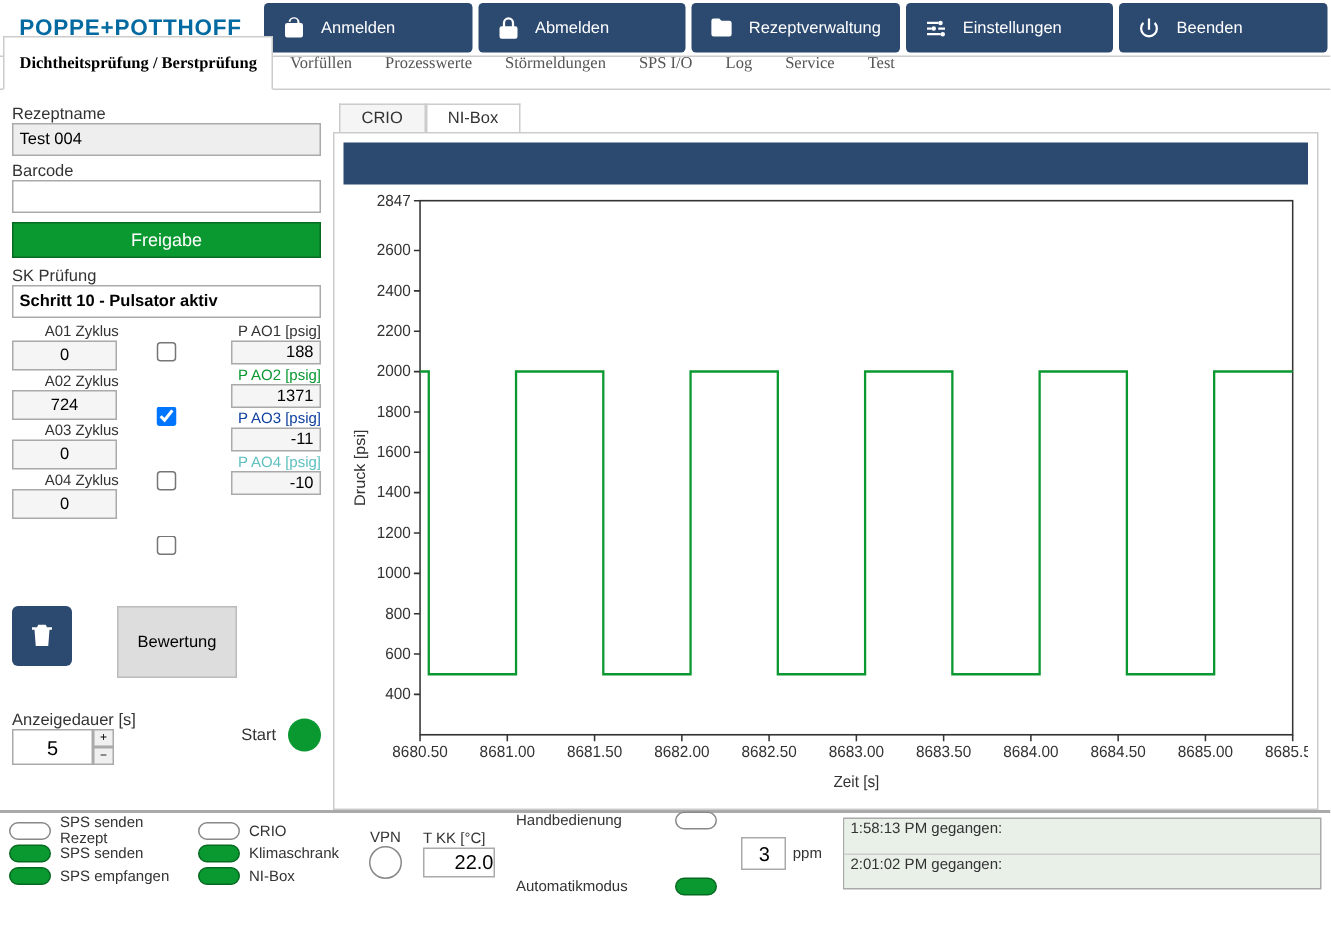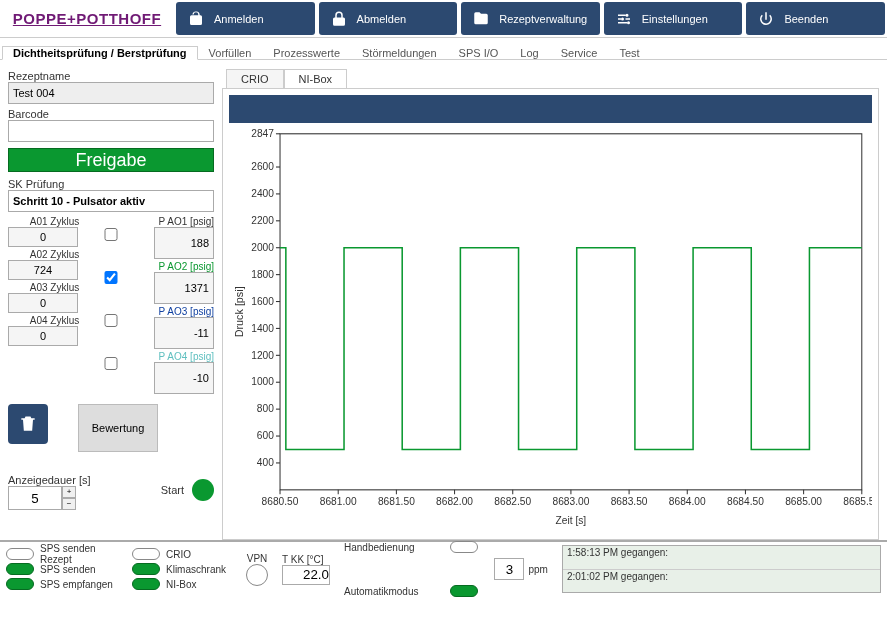--- a/index.html
+++ b/index.html
@@ -1,56 +1,56 @@
 <!DOCTYPE html>
 <html><head>
 <meta charset="utf-8">
 <style>
 * { box-sizing: border-box; margin: 0; padding: 0; }
 body { font-family: "Segoe UI", Arial, sans-serif; font-size: 11px; background: #fff; width: 887px; height: 618px; overflow: hidden; color: #333; }
 
 
 .header { display: flex; height: 38px; background: #fff; border-bottom: 1px solid #ccc; }
-.logo { width: 174px; display: flex; align-items: center; justify-content: center; font-weight: bold; color: #701a75; font-size: 15px; letter-spacing: 0.5px; text-decoration: underline; }
+.logo { width: 174px; display: flex; align-items: center; justify-content: center; font-weight: bold; color: #0369a1; font-size: 15px; letter-spacing: 0.5px; }
 .hbtn { flex: 1; margin: 2px 2px; background: #2c4970; color: #fff; display: flex; align-items: center; border-radius: 3px; padding: 0 8px; cursor: pointer; }
 .hbtn .icon { width: 24px; height: 24px; display: flex; align-items: center; justify-content: center; margin-right: 6px; }
 .hbtn .icon svg { fill: #fff; }
 .hbtn span.lbl { font-size: 11px; }
 
 
 .tabs { display: flex; border-bottom: 1px solid #ccc; height: 22px; align-items: flex-end; padding-left: 2px; font-size: 11px; }
-.tab { padding: 0 10px; border: 1px solid transparent; border-bottom: none; cursor: pointer; color: #555; }
+.tab { padding: 11px 10px; border: 1px solid transparent; border-bottom: none; cursor: pointer; color: #555; font-family: Liberation Serif, serif; }
 .tab.active { border: 1px solid #ccc; border-bottom: 1px solid #fff; font-weight: bold; color: #000; margin-bottom: -1px; background: #fff; }
 
 
 .main { display: flex; height: 480px; }
 .sidebar { width: 222px; padding: 6px 8px; }
 .content { flex: 1; padding: 6px 8px 0 0; display: flex; flex-direction: column; }
 
 .field-lbl { font-size: 11px; margin-top: 4px; display: block; }
 .txtbox { width: 100%; border: 1px solid #aaa; background: #eee; padding: 3px 4px; font-size: 11px; height: 22px; }
 .txtbox.white { background: #fff; }
 
-.freigabe { width: 100%; background: #0a9830; color: #fff; border: 1px solid #066b21; height: 24px; margin-top: 6px; cursor: pointer; font-size: 18px; }
+.freigabe { width: 100%; background: #0a9830; color: #fff; border: 1px solid #066b21; height: 24px; margin-top: 6px; cursor: pointer; font-size: 12px; }
 
 .sk-row { margin-top: 6px; }
 
 .cycle-grid { display: flex; margin-top: 4px; }
 .cycle-col { flex: 1; }
 .cycle-block { margin-bottom: 2px; }
 .cycle-block .lbl { font-size: 10px; display: block; text-align: center; }
 .cycle-block input { width: 70px; text-align: center; border: 1px solid #aaa; background: #f5f5f5; height: 20px; font-size: 11px; }
 
 .chk-col { width: 20px; display: flex; flex-direction: column; justify-content: space-around; padding-top: 12px; }
 .chk-col input { margin-bottom: 30px; }
 
 .pao-col { flex: 1; }
 .pao-block { margin-bottom: 2px; text-align: right; }
 .pao-block .lbl { font-size: 10px; display: block; }
-.pao-block input { width: 60px; text-align: right; border: 1px solid #aaa; background: #f5f5f5; height: 32px; padding-right: 4px; font-size: 11px; }
+.pao-block input { width: 60px; text-align: right; border: 1px solid #aaa; background: #f5f5f5; height: 16px; padding-right: 4px; font-size: 11px; }
 
 .btn-row { display: flex; gap: 30px; margin-top: 4px; align-items: flex-start; }
 .trash { width: 40px; height: 40px; background: #2c4970; border-radius: 4px; display: flex; align-items: center; justify-content: center; cursor: pointer; }
 .trash svg { fill: #fff; }
 .bewertung { width: 80px; height: 48px; background: #ddd; border: 1px solid #bbb; cursor: pointer; font-size: 11px; }
 
 .anzeige-row { display: flex; align-items: center; margin-top: 18px; gap: 0; }
 .spin { display: flex; }
 .spin input { width: 54px; text-align: center; border: 1px solid #aaa; height: 24px; }
 .spin .updn { display: flex; flex-direction: column; }

